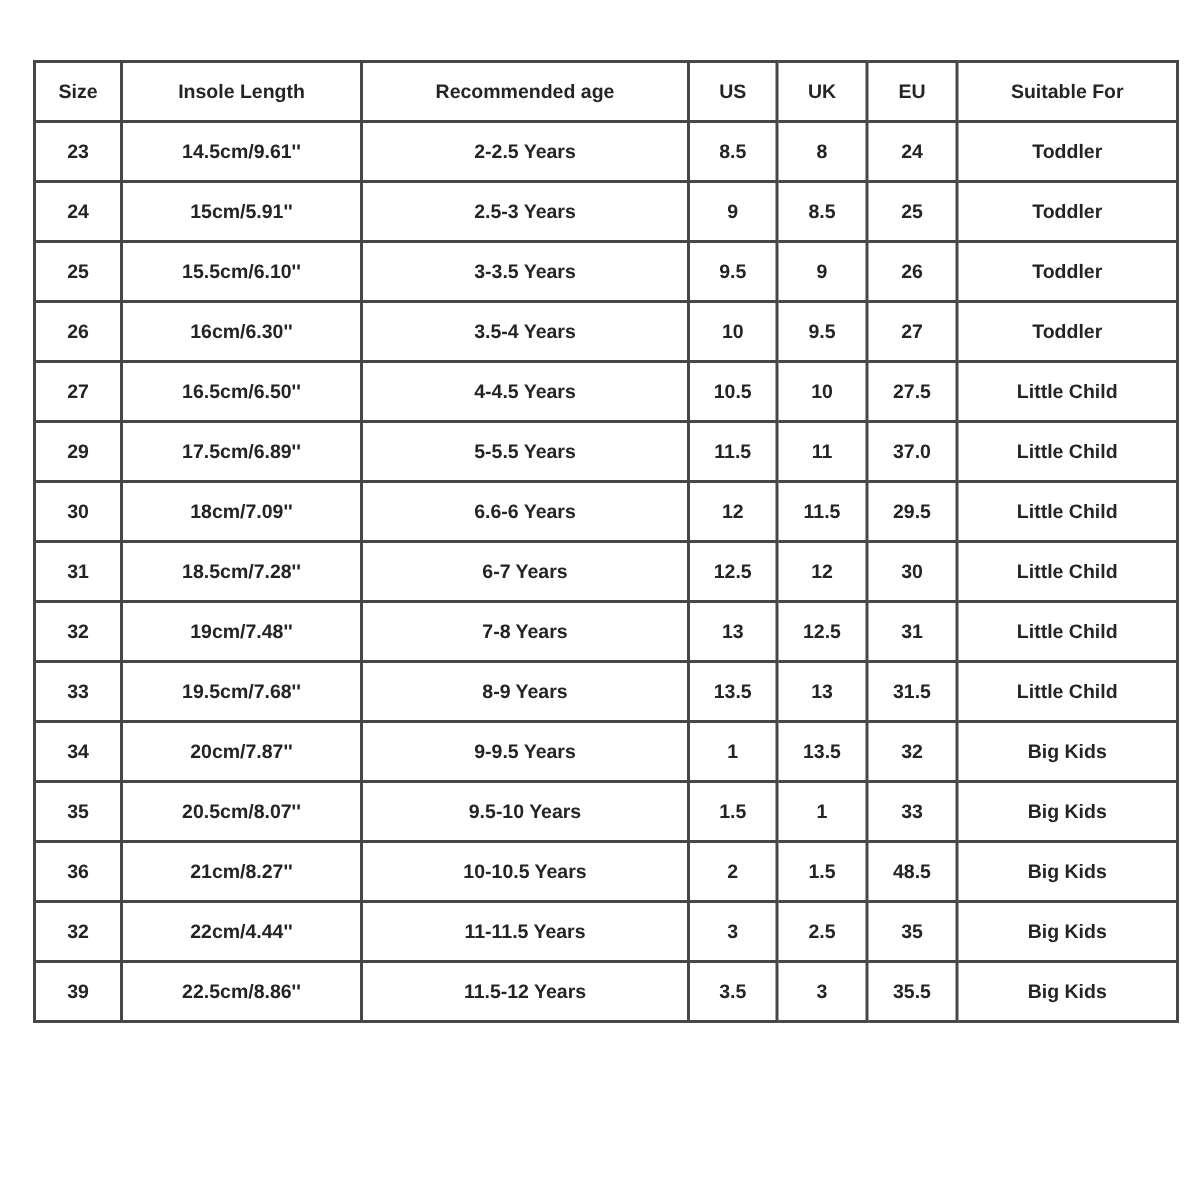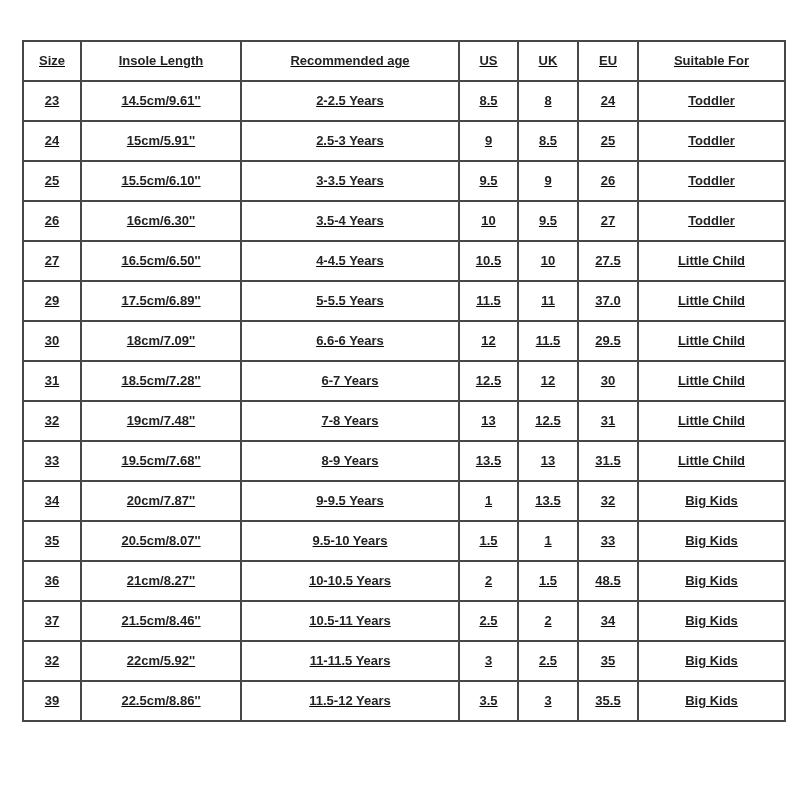--- a/index.html
+++ b/index.html
@@ -17,21 +17,20 @@
   .size-chart-wrap {
     position: absolute;
     left: 22px;
     top: 40px;
     width: 762px;
   }
   table.size-chart {
     border-collapse: collapse;
     table-layout: fixed;
     width: 100%;
-    text-decoration: underline;
   }
   table.size-chart col.c-size   { width: 58px; }
   table.size-chart col.c-insole { width: 160px; }
   table.size-chart col.c-age    { width: 218px; }
   table.size-chart col.c-us     { width: 59px; }
   table.size-chart col.c-uk     { width: 60px; }
   table.size-chart col.c-eu     { width: 60px; }
   table.size-chart col.c-suit   { width: 147px; }
   table.size-chart th,
   table.size-chart td {
@@ -184,31 +183,22 @@
         <tr>
           <td>36</td>
           <td>21cm/8.27''</td>
           <td>10-10.5 Years</td>
           <td>2</td>
           <td>1.5</td>
           <td>48.5</td>
           <td>Big Kids</td>
         </tr>
         <tr>
-          <td>37</td>
-          <td>21.5cm/8.46''</td>
-          <td>10.5-11 Years</td>
-          <td>2.5</td>
-          <td>2</td>
-          <td>34</td>
-          <td>Big Kids</td>
-        </tr>
-        <tr>
           <td>32</td>
-          <td>22cm/5.92''</td>
+          <td>22cm/4.44''</td>
           <td>11-11.5 Years</td>
           <td>3</td>
           <td>2.5</td>
           <td>35</td>
           <td>Big Kids</td>
         </tr>
         <tr>
           <td>39</td>
           <td>22.5cm/8.86''</td>
           <td>11.5-12 Years</td>

